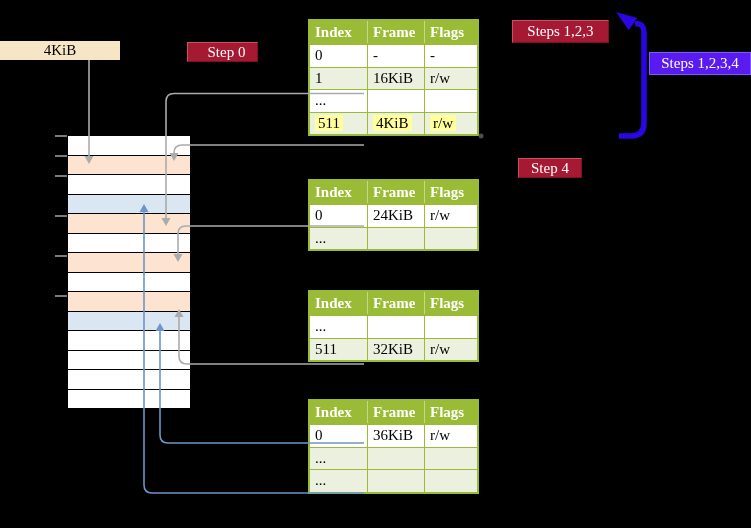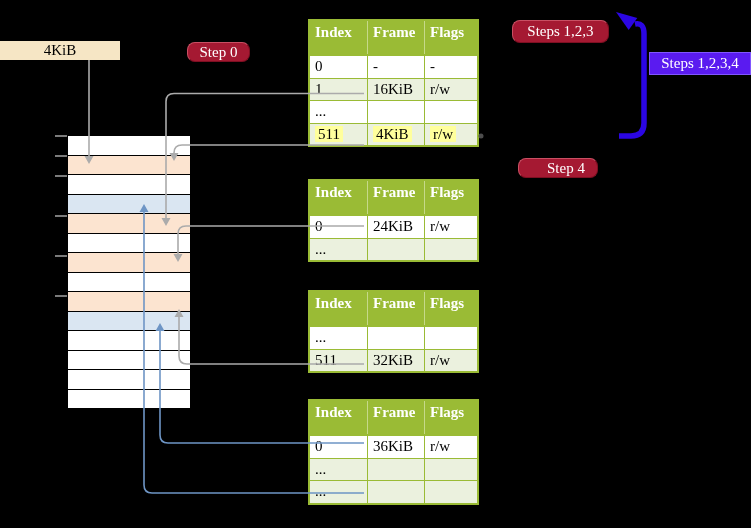--- a/index.html
+++ b/index.html
@@ -10,50 +10,50 @@
   
   .label{
     position:absolute;display:flex;align-items:center;justify-content:center;
     font-size:15px;white-space:nowrap;
   }
   .label.tan{
     background:var(--label-tan,#F6E6C5);color:#000;
     left:0;top:41px;width:120px;height:19px;
   }
   .label.red{
-    background:var(--step-red,#A51932);color:#fff;border-radius:8px;
+    background:var(--step-red,#A51932);color:#fff;border-radius:0;
     border-top:1px solid #C94F63;border-left:1px solid #C94F63;
     border-bottom:1px solid #7E0F22;border-right:1px solid #7E0F22;
   }
   .label.violet{
     background:var(--step-violet,#5A1BF0);color:#fff;
     border:1px solid #8156FF;
     margin-top:32px;
   }
-  #step0{left:187px;top:42px;width:61px;height:18px;}
+  #step0{left:187px;top:42px;width:61px;height:18px;padding-left:8px;}
   #steps123{left:512px;top:20px;width:95px;height:21px;}
   #steps1234{left:649px;top:20px;width:100px;height:21px;}
-  #step4{left:518px;top:158px;width:62px;height:18px;padding-left:16px;}
+  #step4{left:518px;top:158px;width:62px;height:18px;}
   
   .mem-stack{
     position:absolute;left:68px;top:135px;width:122px;
     border-top:1.5px solid #000;
   }
   .mem-row{height:18.5px;border-bottom:1.5px solid #000;}
   
   .ptable{position:absolute;left:308px;}
   #pt1{top:19px;} #pt2{top:179px;} #pt3{top:290px;} #pt4{top:399px;}
   .ptable table{
     border-collapse:collapse;
     border:2.5px solid var(--tbl-green,#9ABB35);
     font-size:15px;color:#000;
   }
   .ptable th{
     background:var(--tbl-green,#9ABB35);color:#fff;font-weight:bold;
-    text-align:left;height:22px;padding:0 4px 11px 5px;
+    text-align:left;height:22px;padding:0 4px 0 5px;
     border-left:1.5px solid #c6d98a;border-bottom:2px solid var(--tbl-green,#9ABB35);
     font-size:15px;
   }
   .ptable th:first-child{border-left:none;}
   .ptable td{
     height:21.5px;padding:0 4px 0 5px;background:#fff;
     border:1.5px solid var(--tbl-green,#9ABB35);
   }
   .ptable td.c0{width:48px;} .ptable td.c1{width:47px;} .ptable td.c2{width:43px;}
   .ptable tr.shaded td{background:var(--tbl-shade,#EBF1DE);}

